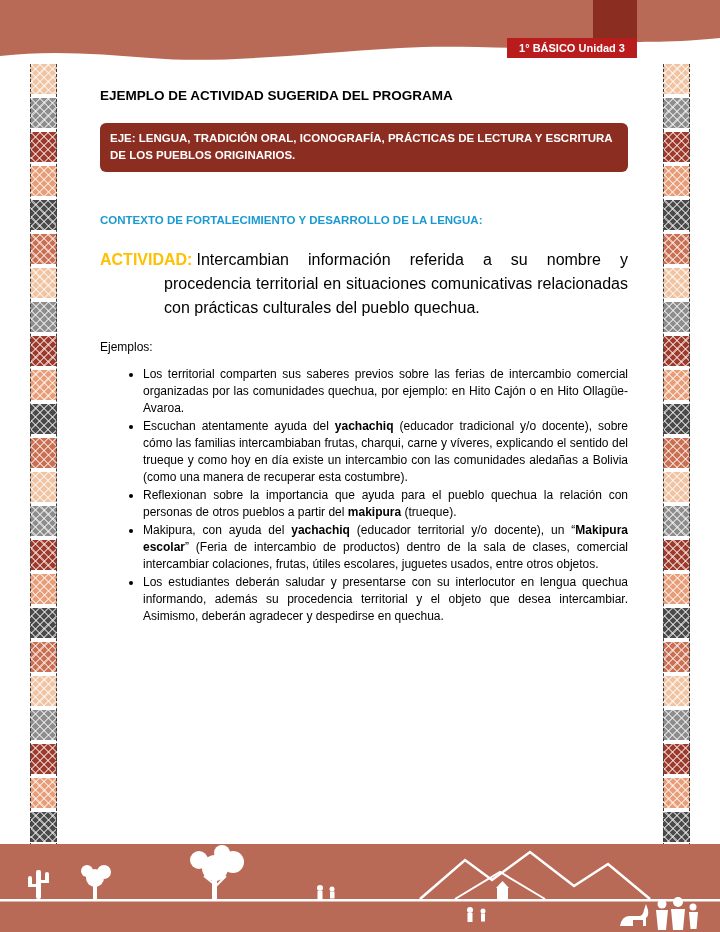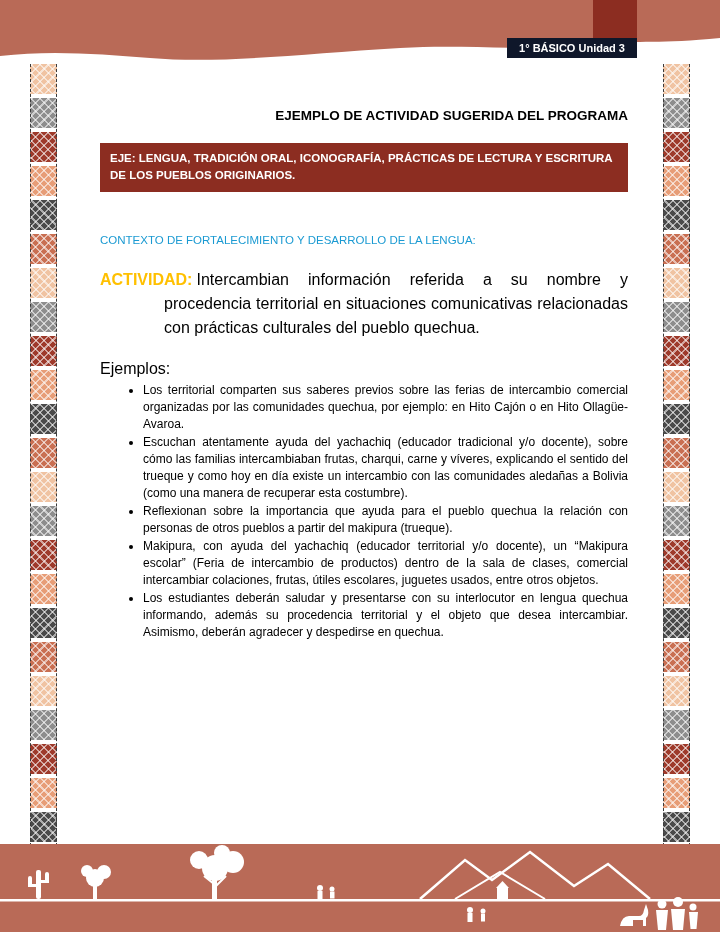--- a/index.html
+++ b/index.html
@@ -19,21 +19,21 @@
   .header { position: absolute; top: 0; left: 0; width: 720px; height: 72px; }
   .header svg { display: block; }
   .corner-tab {
     position: absolute; top: 0; right: 83px;
     width: 44px; height: 40px;
     background: #8c2d21;
   }
   .unit-badge {
     position: absolute; top: 38px; right: 83px;
     height: 20px; min-width: 130px;
-    background: #0f172a; color: #ffffff;
+    background: #b91c1c; color: #ffffff;
     font-size: 11px; font-weight: bold;
     display: flex; align-items: center; justify-content: center;
     padding: 0 10px;
     white-space: nowrap;
   }
 
   
   .pattern-strip {
     position: absolute;
     top: 64px;
@@ -56,67 +56,67 @@
   .pattern-strip.right { right: 30px; }
 
   
   .content {
     position: absolute;
     left: 100px; top: 88px;
     width: 528px;
     color: #000;
   }
   .doc-title {
-    text-align: right;
+    text-align: left;
     font-weight: bold;
     font-size: 13.5px;
     margin-bottom: 20px;
-    margin-top: 20px;
   }
   .eje-banner {
     background: #8c2d21;
     color: #ffffff;
     font-weight: bold;
     font-size: 11.5px;
     line-height: 1.5;
     padding: 7px 10px;
     margin-bottom: 42px;
+    border-radius: 6px;
   }
   .context-heading {
     color: #1b9ad2;
-    font-weight: normal;
+    font-weight: bold;
     font-size: 11.5px;
     margin-bottom: 22px;
   }
   .activity {
     font-size: 16px;
     line-height: 1.5;
     text-align: justify;
     padding-left: 64px;
     text-indent: -64px;
     margin-bottom: 20px;
   }
   .activity .label {
     color: #ffc000;
     font-weight: bold;
     margin-right: 4px;
   }
   .examples-heading {
-    font-size: 16px;
-    margin-bottom: 4px;
+    font-size: 12px;
+    margin-bottom: 12px;
   }
   ul.examples {
     font-size: 12px;
     line-height: 1.42;
     text-align: justify;
     padding-left: 43px;
     list-style-type: disc;
   }
   ul.examples li { margin-bottom: 1px; }
-  ul.examples b { font-weight: normal; }
+  ul.examples b { font-weight: bold; }
 
   
   .footer {
     position: absolute; bottom: 0; left: 0;
     width: 720px; height: 88px;
   }
   .footer svg { display: block; }
 </style>
 </head>
 <body>

